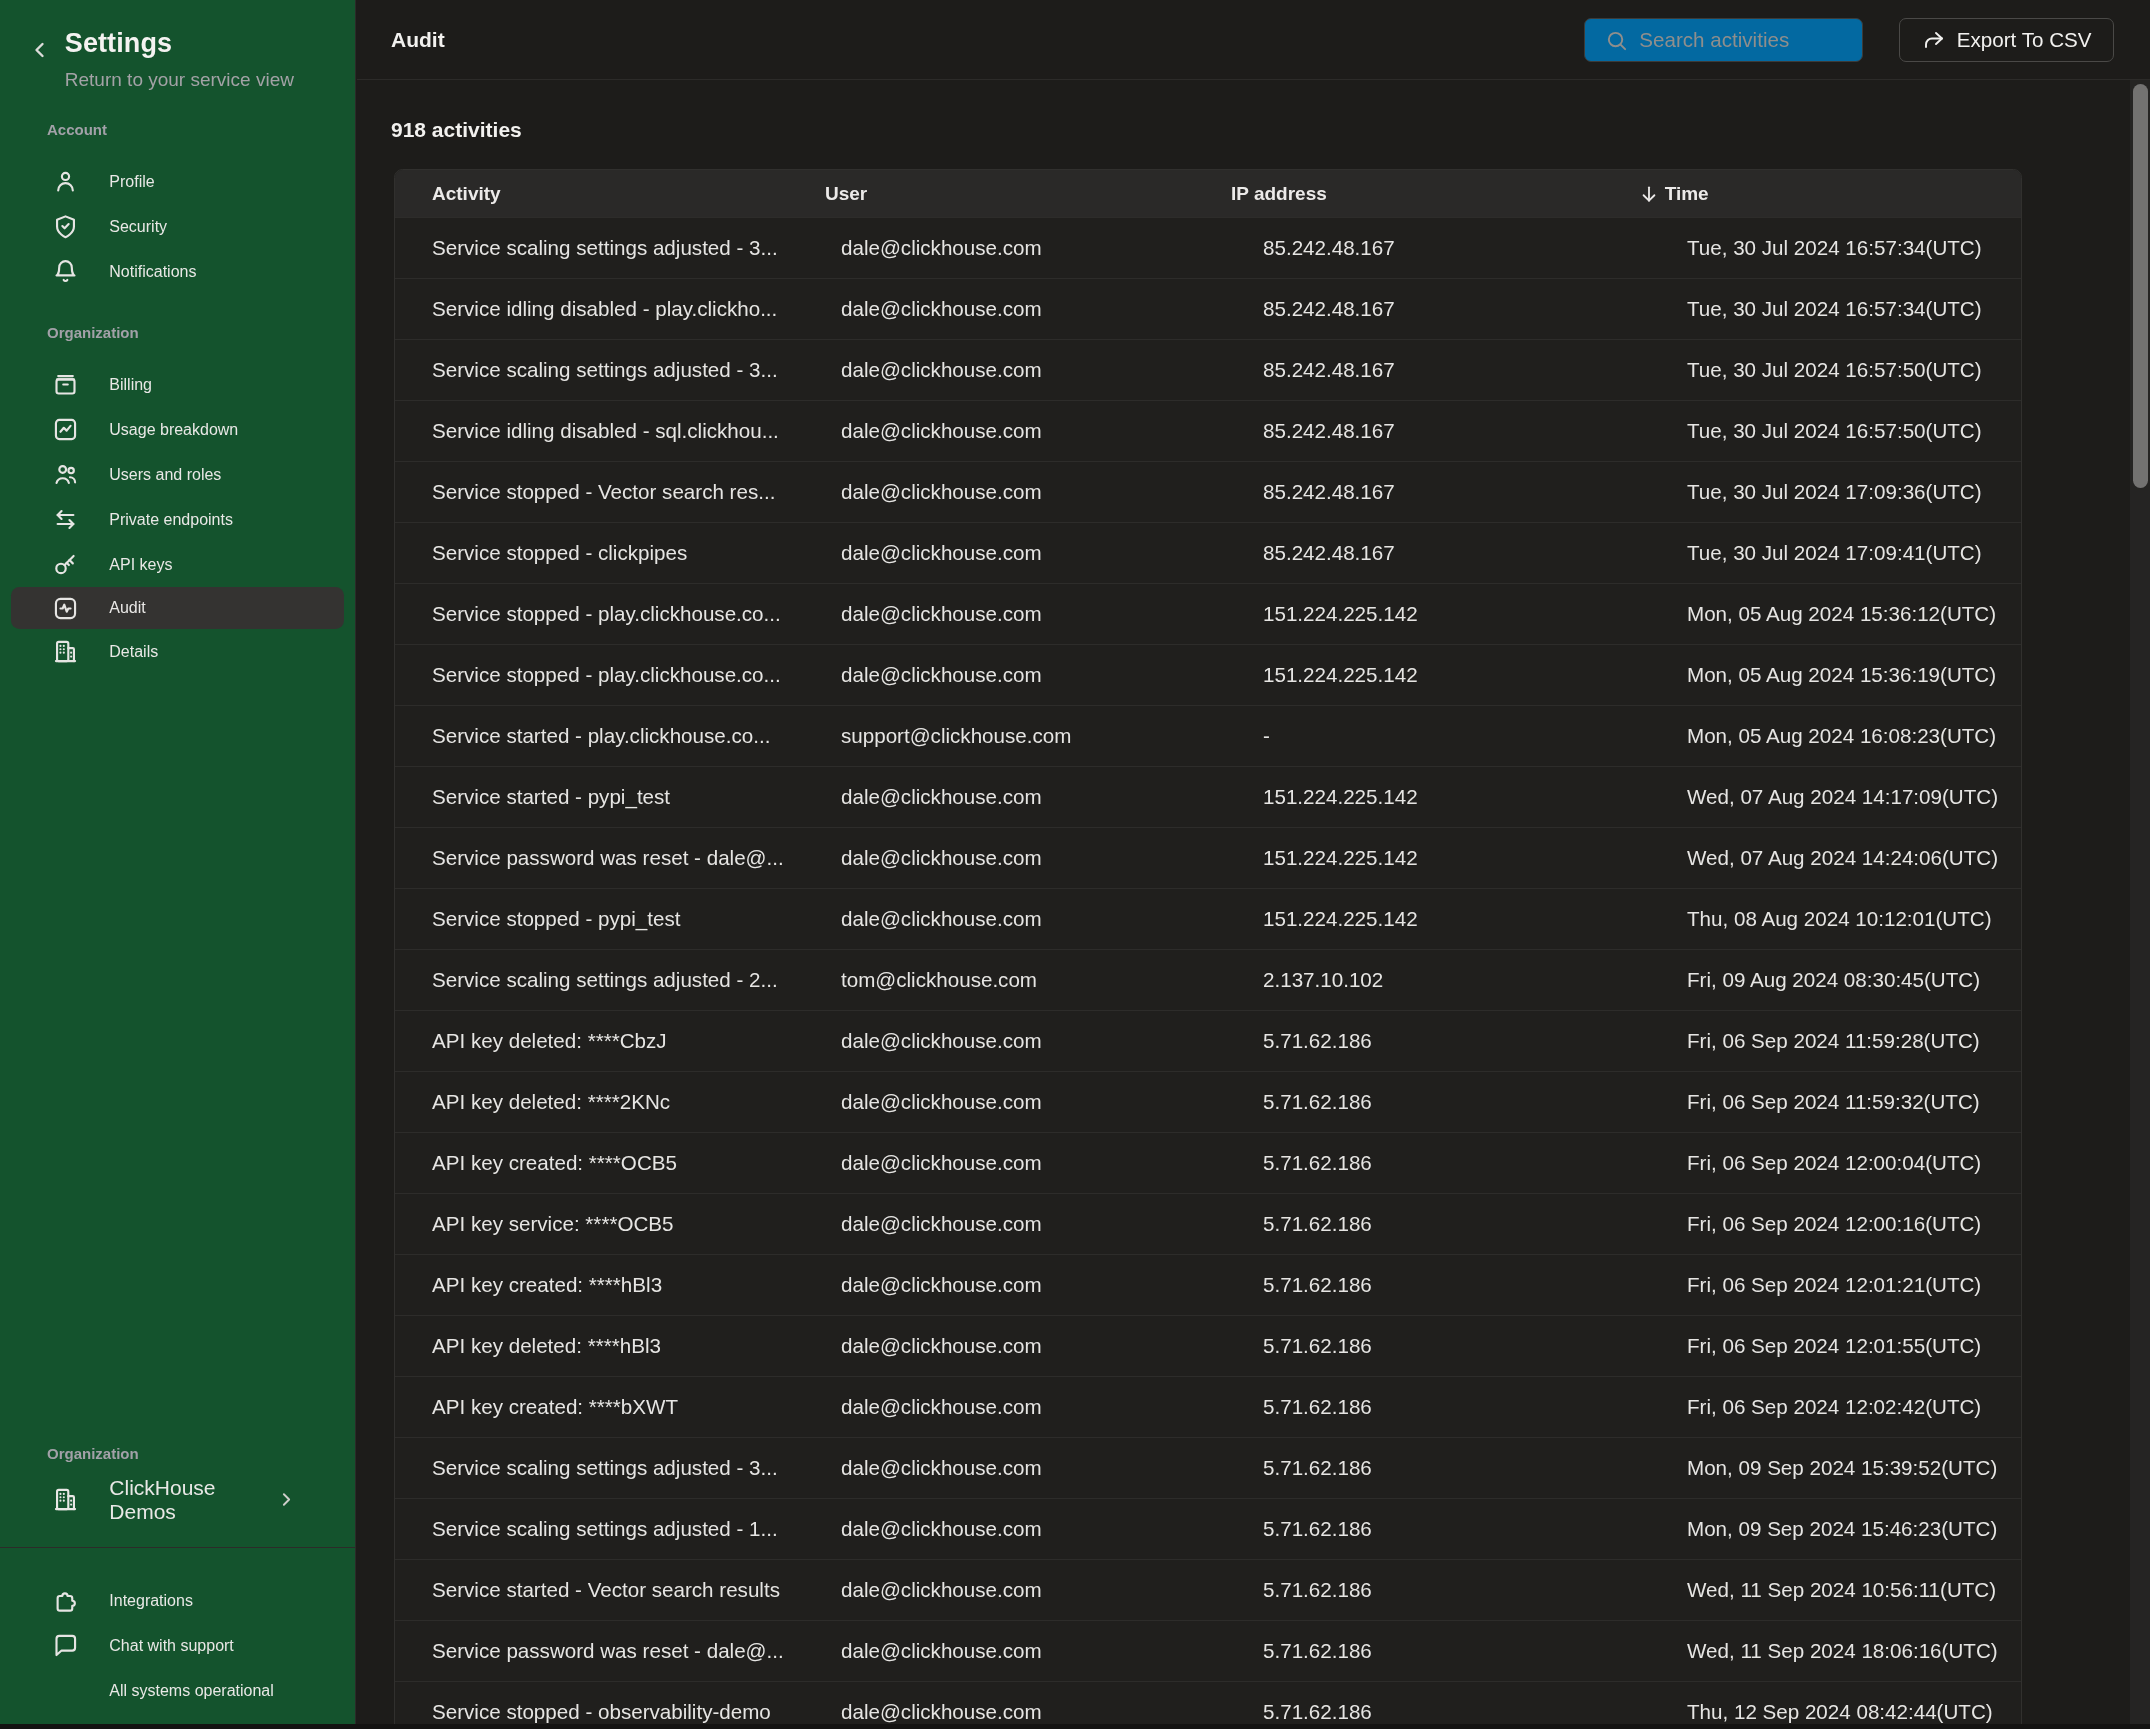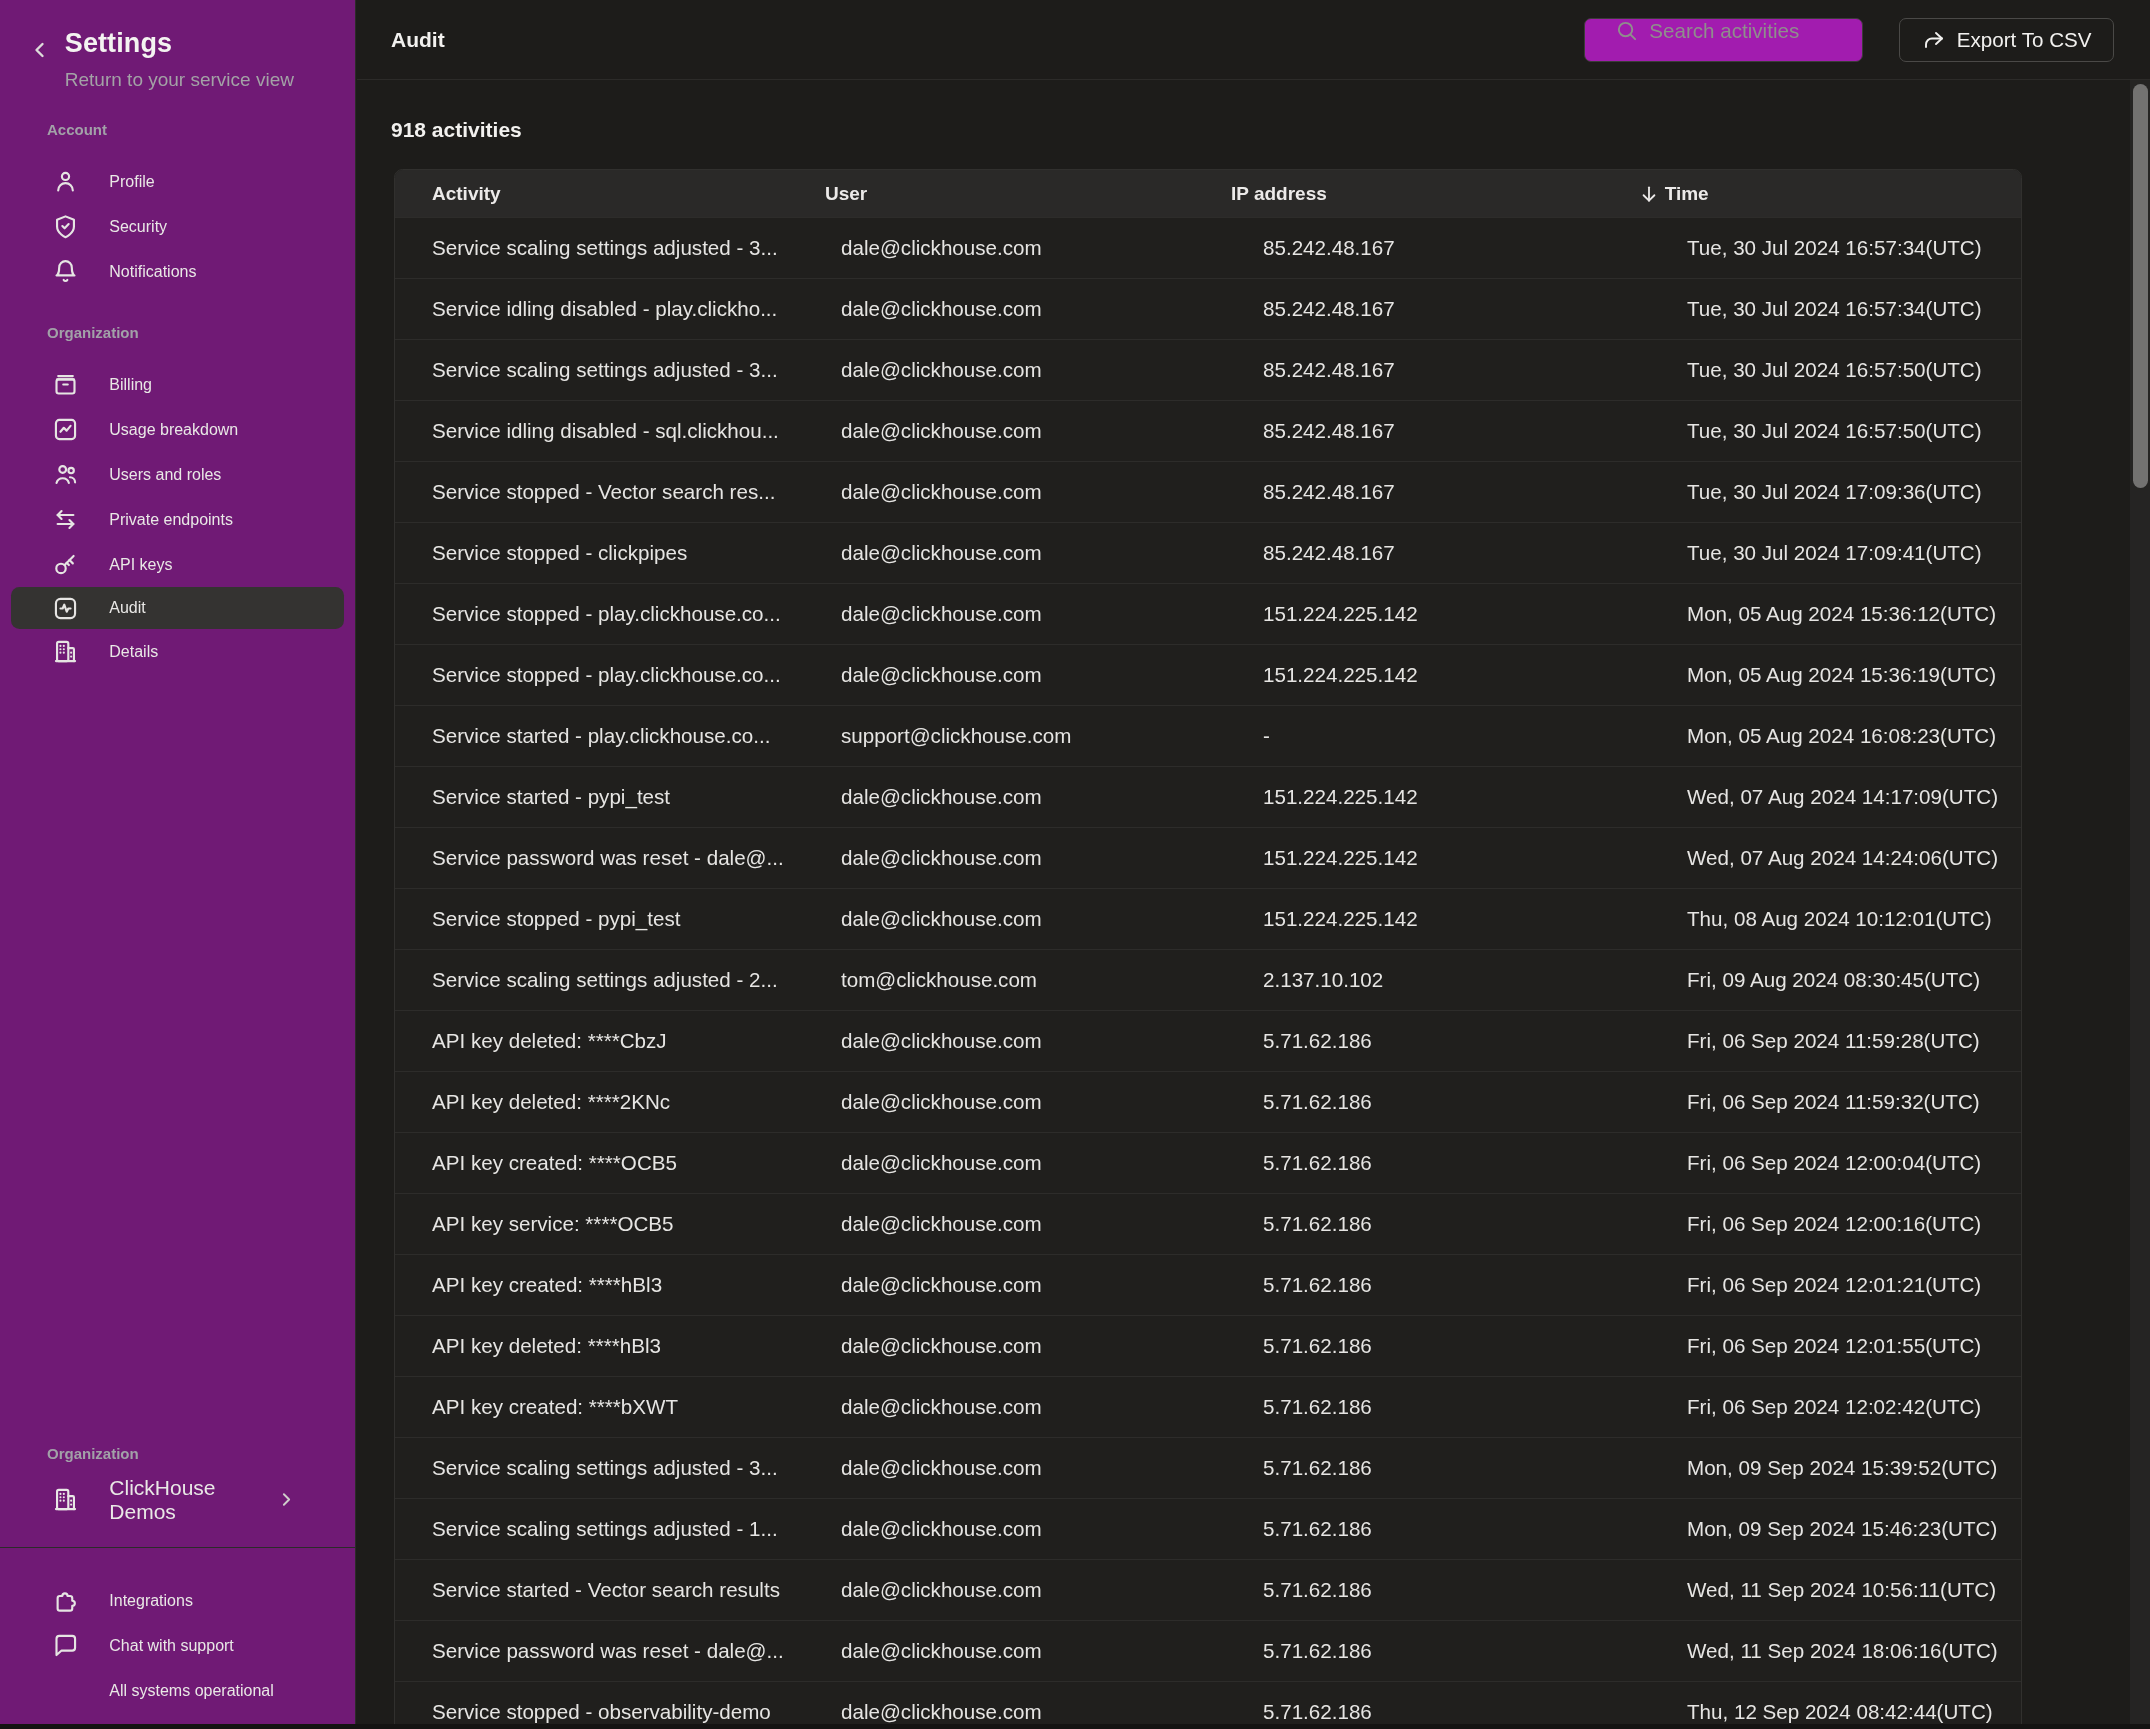--- a/index.html
+++ b/index.html
@@ -8,21 +8,21 @@
     font-family:"Liberation Sans", sans-serif;
     background:#1d1c1a;
     color:#eceae8;
     position:relative;
   }
   svg { display:block; }
 
   
   .sidebar {
     position:absolute; left:0; top:0; width:356px; height:1730px;
-    background:#701a75; border-right:0.7px solid #2c2b29;
+    background:#14532d; border-right:0.7px solid #2c2b29;
   }
   .side-header { position:absolute; top:28px; left:28px; display:flex; gap:12.8px; align-items:flex-start; }
   .back-btn { margin-top:10px; color:#dddcda; cursor:pointer; }
   .side-title { font-size:27px; font-weight:700; color:#f4f3f1; letter-spacing:0.1px; }
   .side-sub { font-size:19px; color:#a3a2a6; margin-top:10px; }
 
   .side-label {
     position:absolute; left:47px; height:28px; line-height:28px;
     font-size:15px; font-weight:600; color:#a2a1a8;
   }
@@ -50,22 +50,22 @@
   .topbar {
     position:absolute; left:0; right:0; top:0; height:80px;
     border-bottom:0.7px solid #2c2b29;
   }
   .page-title {
     position:absolute; left:34px; top:0; height:80px; display:flex; align-items:center;
     font-size:21px; font-weight:600; color:#f2f1ef;
   }
   .search-box {
     position:absolute; right:288px; top:18.4px; width:279px; height:44px;
-    background:#a21caf; border:0.7px solid #3c3b39; border-radius:7px;
-    display:flex; align-items:flex-start; gap:11.3px; padding:0 30px; color:#8f8e8c;
+    background:#0369a1; border:0.7px solid #3c3b39; border-radius:7px;
+    display:flex; align-items:center; gap:11.3px; padding:0 20px; color:#8f8e8c;
   }
   .search-box input {
     background:transparent; border:none; outline:none; width:100%;
     font-family:"Liberation Sans", sans-serif; font-size:20.6px; color:#e6e5e3;
   }
   .search-box input::placeholder { color:#8f8e8c; }
   .export-btn {
     position:absolute; right:37px; top:18.4px; width:215px; height:44px;
     background:transparent; border:0.7px solid #4a4947; border-radius:7px;
     display:flex; align-items:center; justify-content:center; gap:11.3px;

